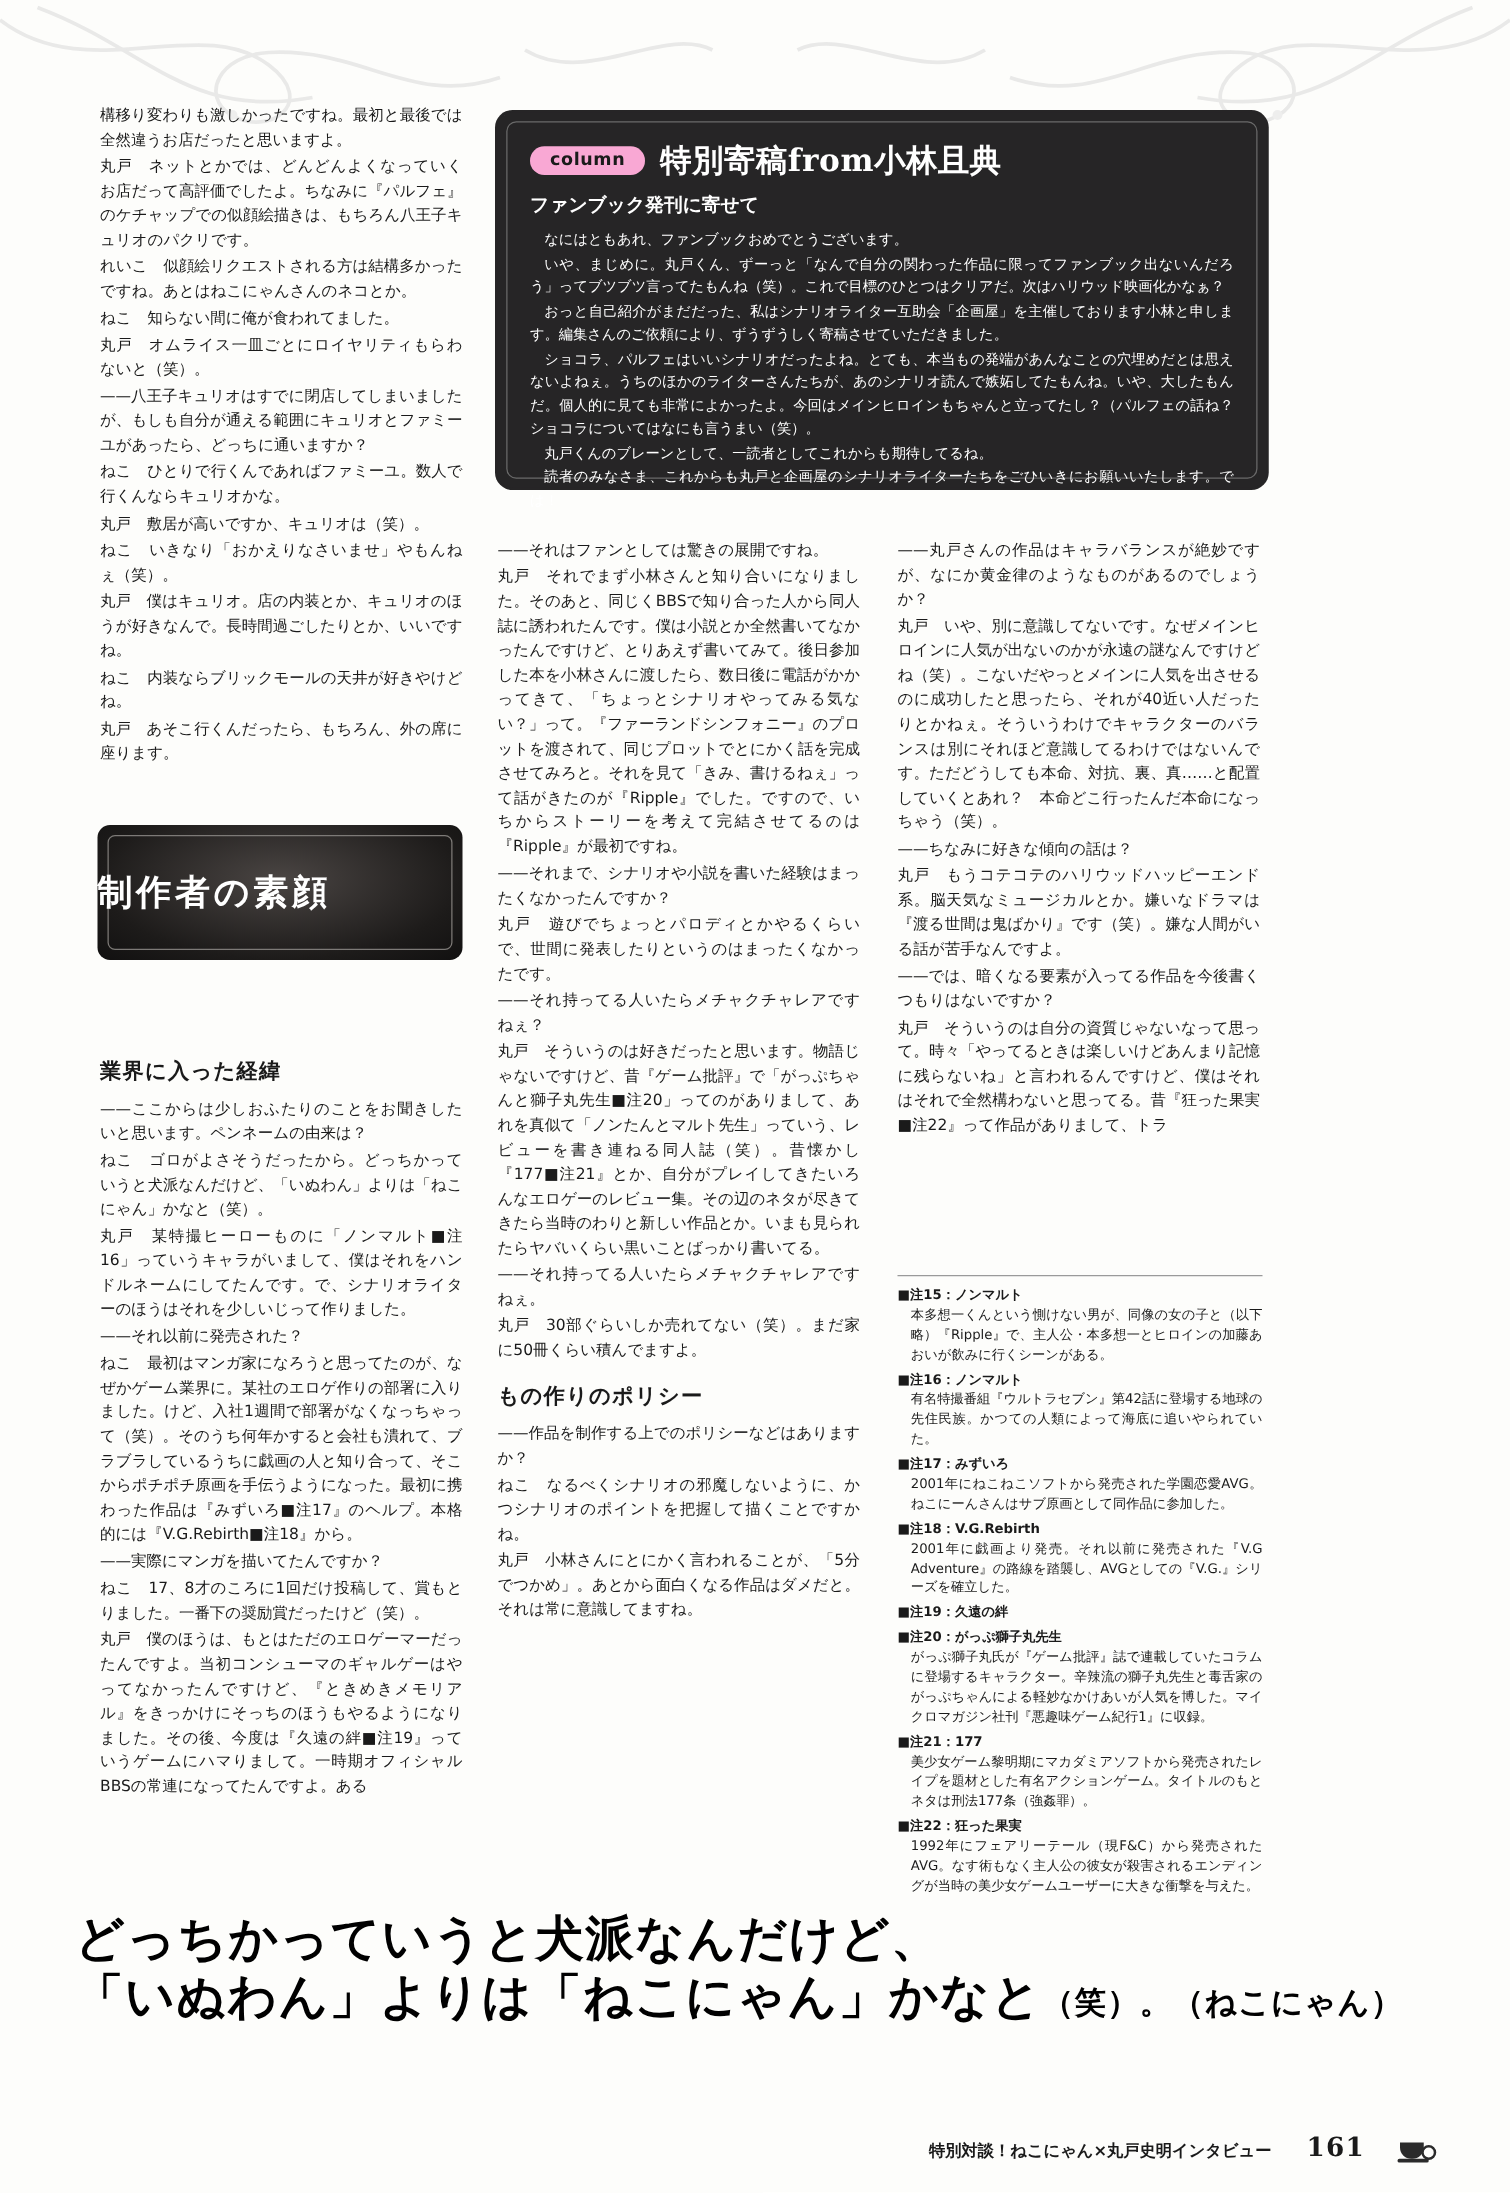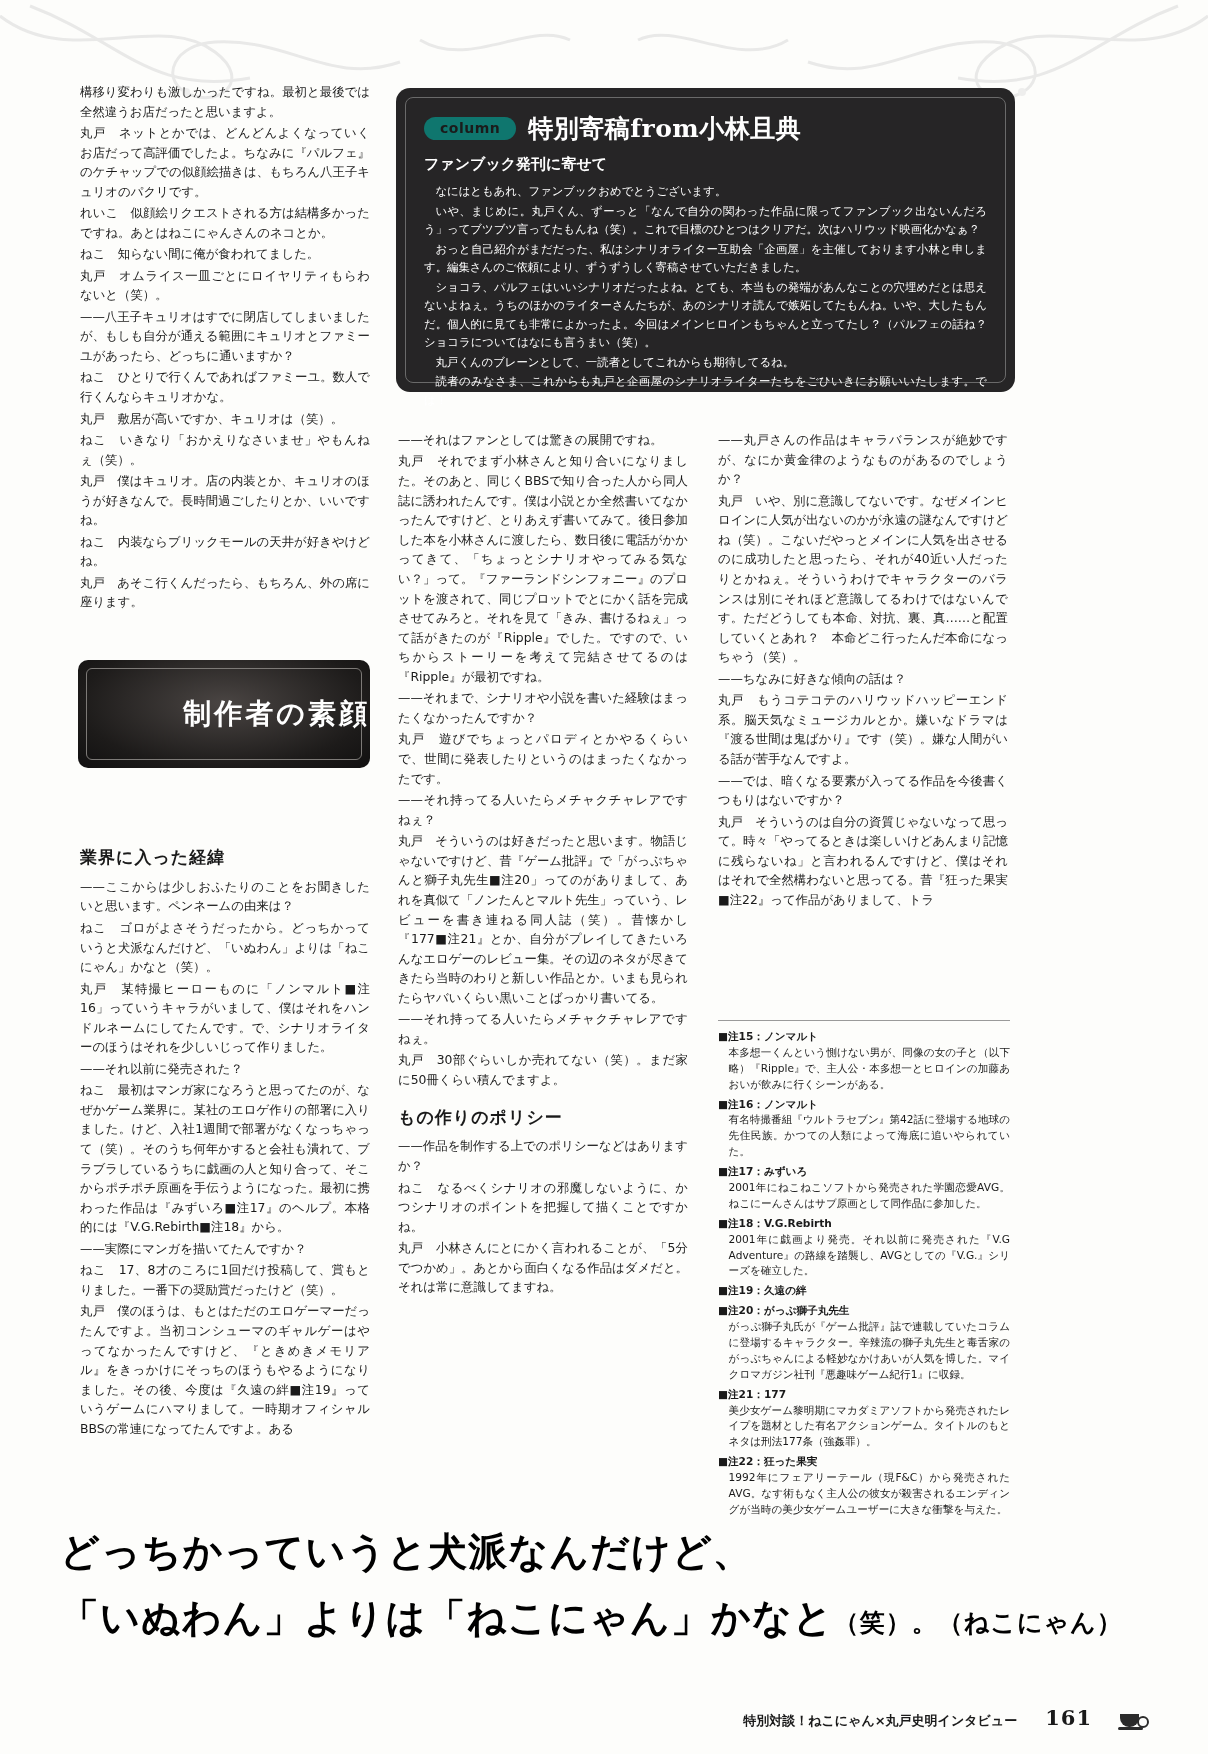--- a/index.html
+++ b/index.html
@@ -66,21 +66,21 @@
     padding: 14px 18px 12px 18px;
     box-sizing: border-box;
   }
   .column-header {
     display: flex;
     align-items: center;
     gap: 12px;
     margin-bottom: 10px;
   }
   .column-pill {
-    background: #0f766e;
+    background: #f9a8d4;
     color: #1b1b1b;
     border-radius: 999px;
     font-weight: bold;
     font-size: 14px;
     padding: 3px 16px 4px 16px;
     letter-spacing: .5px;
   }
   .column-title {
     font-family: "DejaVu Serif", "Liberation Serif", serif;
     font-weight: bold;
@@ -103,21 +103,21 @@
   #plate {
     position: absolute;
     left: 78px;
     top: 660px;
     width: 292px;
     height: 108px;
     background: radial-gradient(ellipse at 50% 40%, #4a4543 0%, #1d1b1a 70%, #111010 100%);
     border-radius: 10px;
     display: flex;
     align-items: center;
-    justify-content: flex-end;
+    justify-content: flex-start;
   }
   #plate .plate-inner {
     position: absolute;
     inset: 8px;
     border: 1px solid #7d7a77;
     border-radius: 6px;
   }
   #plate .plate-text {
     position: relative;
     color: #ffffff;
@@ -155,21 +155,21 @@
     position: absolute;
     left: 60px;
     top: 1528px;
     width: 1090px;
     font-family: "DejaVu Serif", "Liberation Serif", serif;
     font-weight: bold;
     color: #000000;
     letter-spacing: 1px;
   }
   #pullquote .l1 { font-size: 39px; line-height: 1.18; }
-  #pullquote .l2 { font-size: 39px; line-height: 1.18; margin-top: 20px; }
+  #pullquote .l2 { font-size: 39px; line-height: 1.18; }
   #pullquote .small { font-size: 25px; }
 
   
   #footer {
     position: absolute;
     right: 62px;
     bottom: 24px;
     display: flex;
     align-items: flex-end;
     gap: 28px;

